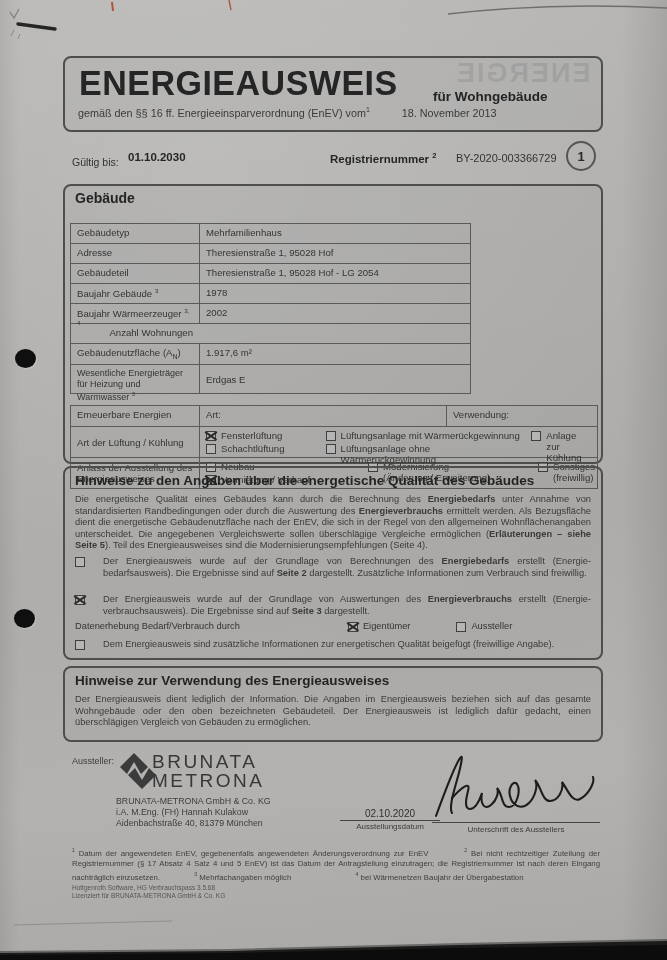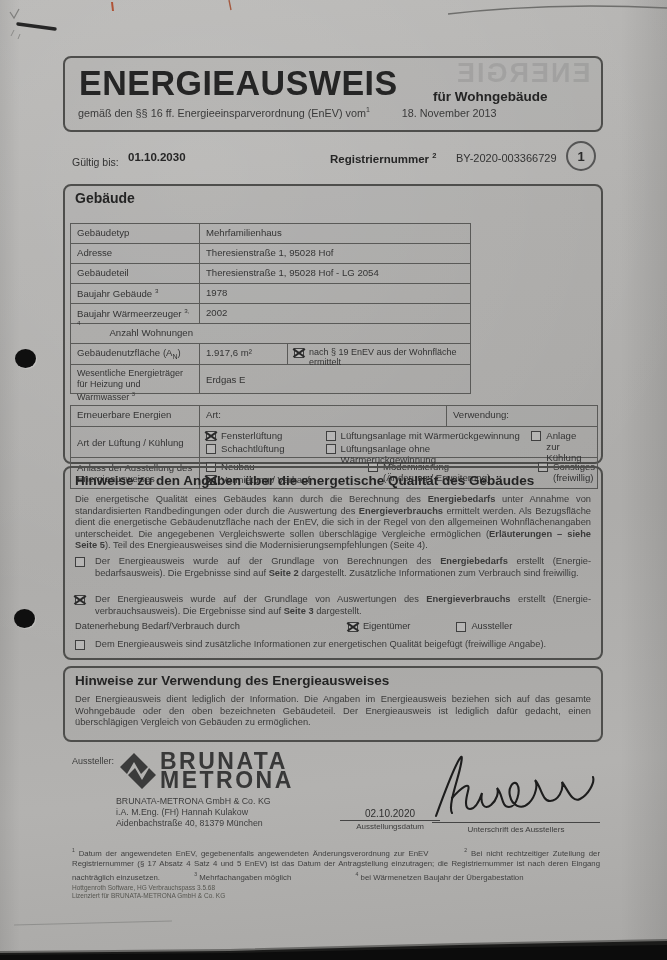--- a/index.html
+++ b/index.html
@@ -31,21 +31,21 @@
   .valcol{flex:1;}
   
   .opt{display:flex;gap:5px;align-items:flex-start;}
   .cb{display:inline-block;width:8px;height:8px;border:1px solid #3f3f3f;position:relative;flex:none;margin-top:1px;background:rgba(255,255,255,0.15);}
   .cb[data-checked="true"]::before,.cb[data-checked="true"]::after{content:"";position:absolute;left:-3px;top:3px;width:14px;height:1.5px;background:#2a2a2a;}
   .cb[data-checked="true"]::before{transform:rotate(35deg);}
   .cb[data-checked="true"]::after{transform:rotate(-35deg);}
   
   .para{font-size:9.3px;line-height:11.6px;text-align:justify;color:#3a3a3a;}
   .sect-title{font-weight:bold;font-size:13.5px;color:#242424;}
-  .hitem{display:flex;gap:10px;align-items:flex-start;}
+  .hitem{display:flex;gap:18px;align-items:flex-start;}
   
   .lab8{font-size:8px;color:#3c3c3c;}
   .tiny{font-size:6.5px;line-height:7.6px;color:#55554f;}
   .hole{position:absolute;width:21px;height:19px;background:#0f0f0f;border-radius:50%;box-shadow:1px 1px 1px rgba(255,255,255,0.25);}
   .uline{border-bottom:1px solid #454545;}
 </style>
 </head>
 <body>
 
 <div class="photo">
@@ -108,26 +108,20 @@
           <div class="cell lblcol"><span>Baujahr Wärmeerzeuger</span> <sup>3, 4</sup></div>
           <div class="cell valcol">2002</div>
         </div>
         <div class="trow" style="height:19px;text-align:right;">
           <div class="cell lblcol">Anzahl Wohnungen</div>
         </div>
 
         <div class="trow" style="height:20px;">
           <div class="cell lblcol"><span>Gebäudenutzfläche (A</span><sub style="font-size:7px;">N</sub><span>)</span></div>
           <div class="cell" style="width:88px;flex:none;">1.917,6 m²</div>
-          <div class="cell" style="flex:1;font-size:9px;">
-            <span class="opt">
-                <span class="cb" data-checked="true"></span>
-                <span>nach § 19 EnEV aus der Wohnfläche ermittelt</span>
-              </span>
-          </div>
         </div>
 
         <div class="trow" style="height:28px;">
           <div class="cell lblcol" style="font-size:9px;line-height:10.5px;"><span>Wesentliche Energieträger für Heizung und Warmwasser</span> <sup>3</sup></div>
           <div class="cell valcol" style="display:flex;align-items:center;">Erdgas E</div>
         </div>
       </div>
 
       <div style="width:528px;margin-top:4px;">
         <div class="trow" style="height:20px;">
@@ -233,21 +227,21 @@
     <div class="abs sect-title" style="left:10px;top:5px;">Hinweise zur Verwendung des Energieausweises</div>
     <div class="abs para" style="left:10px;top:26px;width:516px;"><span>Der Energieausweis dient lediglich der Information. Die Angaben im Energieausweis beziehen sich auf das gesamte Wohngebäude oder den oben bezeichneten Gebäudeteil. Der Energieausweis ist lediglich dafür gedacht, einen überschlägigen Vergleich von Gebäuden zu ermöglichen.</span></div>
   </div>
 
   <div class="abs lab8" style="left:72px;top:756px;font-size:9px;">Aussteller:</div>
 
   <svg class="abs" style="left:116px;top:749px;" width="44" height="44" viewBox="0 0 44 44">
     <path d="M4,18 L18,4 L32,18 L25,25 L18,13 L11,25 Z" fill="#3b3b3b"></path>
     <path d="M40,26 L26,40 L12,26 L19,19 L26,31 L33,19 Z" fill="#3b3b3b"></path>
   </svg>
-  <div class="abs" style="left:160px;top:752px;font-size:23px;font-weight:bold;letter-spacing:2.5px;line-height:19px;color:#383838;">
+  <div class="abs" style="left:152px;top:752px;font-size:19px;font-weight:normal;letter-spacing:2.5px;line-height:19px;color:#383838;">
     <div>BRUNATA</div>
     <div>METRONA</div>
   </div>
   <div class="abs" style="left:116px;top:796px;font-size:8.8px;line-height:11px;color:#3d3d3d;">
     <div>BRUNATA-METRONA GmbH &amp; Co. KG</div>
     <div>i.A. M.Eng. (FH) Hannah Kulakow</div>
     <div>Aidenbachstraße 40, 81379 München</div>
   </div>
 
   <div class="abs" style="left:340px;top:808px;width:100px;text-align:center;">

